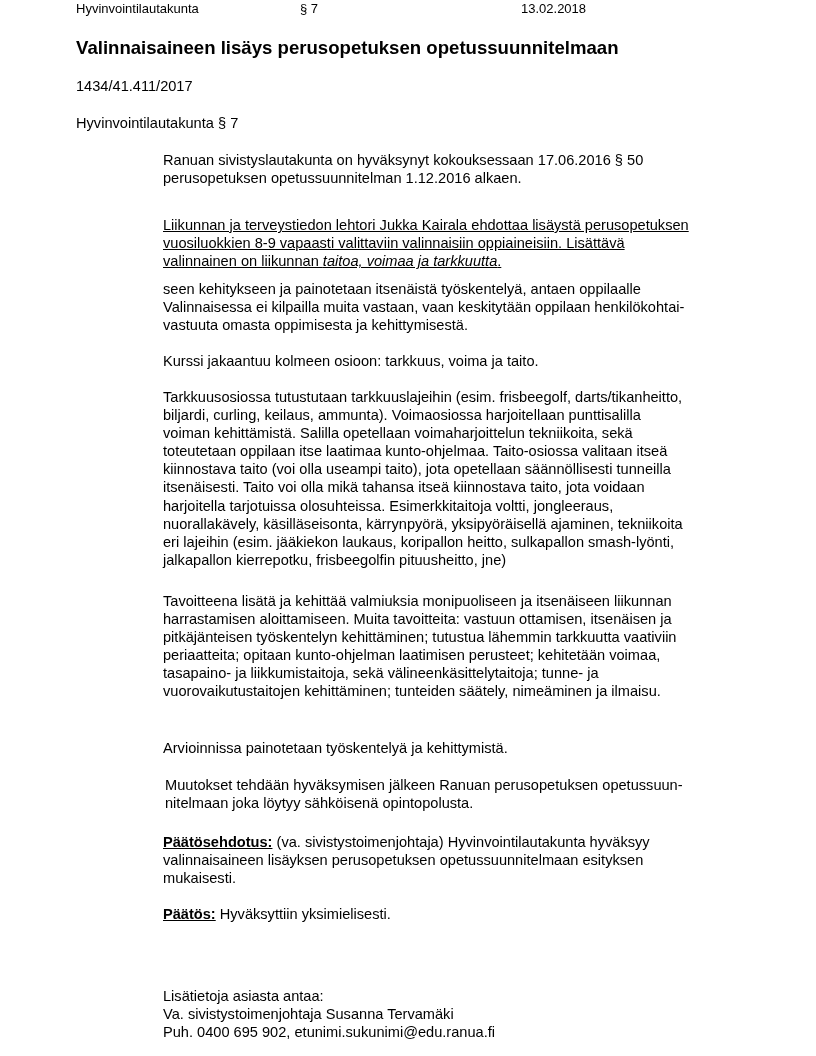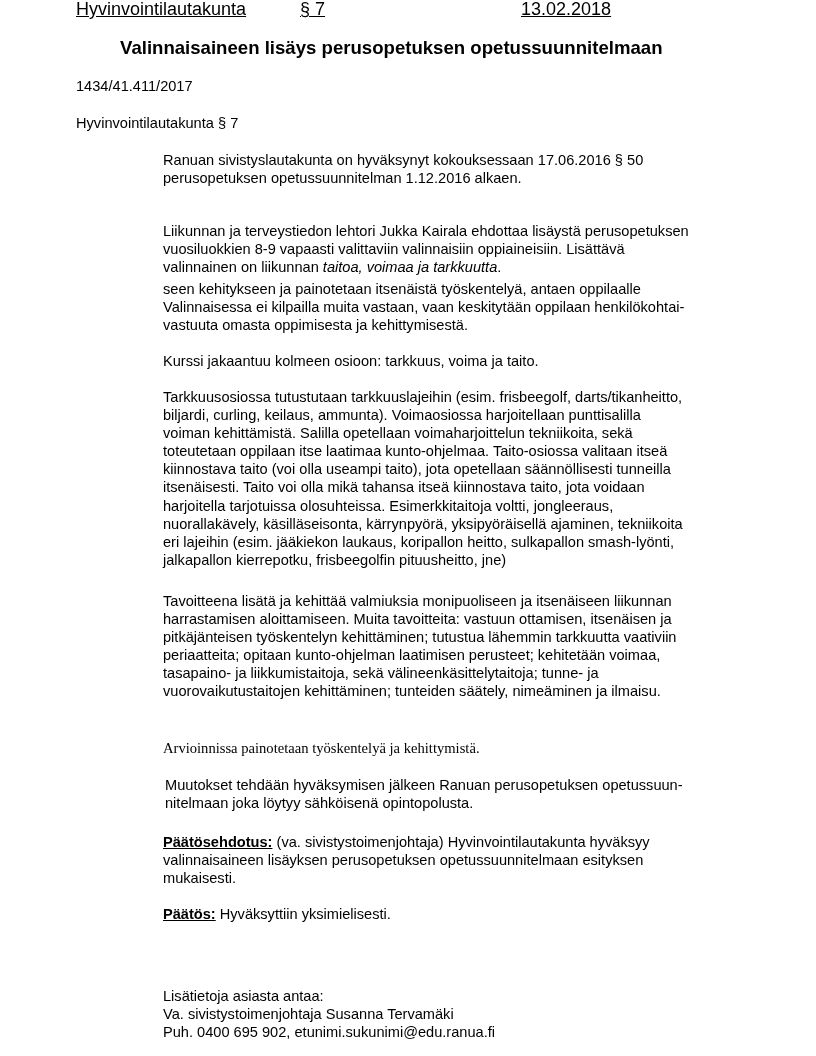--- a/index.html
+++ b/index.html
@@ -1,20 +1,20 @@
 <!DOCTYPE html>
 <html><head>
 <meta charset="utf-8">
 <style>
   html, body { margin:0; padding:0; background:#ffffff; }
   body { width:816px; height:1056px; position:relative; overflow:hidden;
          font-family:"Liberation Sans", sans-serif; color:#000; font-size:14.6px; }
   .abs { position:absolute; white-space:nowrap; }
-  .hdr { top:0; font-size:18px; line-height:18px;text-decoration:underline; }
-  .title { left:76px; top:37px; font-size:18.6px; font-weight:bold; line-height:22px;margin-left:44px; }
+  .hdr { top:0; font-size:13px; line-height:18px; }
+  .title { left:76px; top:37px; font-size:18.6px; font-weight:bold; line-height:22px; }
   .ref { left:76px; top:77px; line-height:18px; }
   .sect { left:76px; top:114px; line-height:18px; }
   .para { position:absolute; left:163px; line-height:18.1px; white-space:nowrap; }
   .line { display:block; }
   .ul-bold { font-weight:bold; text-decoration:underline; }
   i { font-style:italic; }
 </style>
 </head>
 <body>
 
@@ -24,21 +24,21 @@
 
 <div class="abs title">Valinnaisaineen lisäys perusopetuksen opetussuunnitelmaan</div>
 <div class="abs ref">1434/41.411/2017</div>
 <div class="abs sect">Hyvinvointilautakunta § 7</div>
 
 <div class="para" style="top:151px;">
   <span class="line">Ranuan sivistyslautakunta on hyväksynyt kokouksessaan 17.06.2016 § 50</span>
   <span class="line">perusopetuksen opetussuunnitelman 1.12.2016 alkaen.</span>
 </div>
 
-<div class="para" style="top:222px;">
+<div class="para" style="top:216px;text-decoration:underline;">
   <span class="line">Liikunnan ja terveystiedon lehtori Jukka Kairala ehdottaa lisäystä perusopetuksen</span>
   <span class="line">vuosiluokkien 8-9 vapaasti valittaviin valinnaisiin oppiaineisiin. Lisättävä</span>
   <span class="line"><span>valinnainen on liikunnan </span><i>taitoa, voimaa ja tarkkuutta</i><span>.</span></span>
 </div>
 
 <div class="para" style="top:280px;">
   <span class="line">seen kehitykseen ja painotetaan itsenäistä työskentelyä, antaen oppilaalle</span>
   <span class="line">Valinnaisessa ei kilpailla muita vastaan, vaan keskitytään oppilaan henkilökohtai-</span>
   <span class="line">vastuuta omasta oppimisesta ja kehittymisestä.</span>
 </div>
@@ -62,21 +62,21 @@
 
 <div class="para" style="top:592px;">
   <span class="line">Tavoitteena lisätä ja kehittää valmiuksia monipuoliseen ja itsenäiseen liikunnan</span>
   <span class="line">harrastamisen aloittamiseen. Muita tavoitteita: vastuun ottamisen, itsenäisen ja</span>
   <span class="line">pitkäjänteisen työskentelyn kehittäminen; tutustua lähemmin tarkkuutta vaativiin</span>
   <span class="line">periaatteita; opitaan kunto-ohjelman laatimisen perusteet; kehitetään voimaa,</span>
   <span class="line">tasapaino- ja liikkumistaitoja, sekä välineenkäsittelytaitoja; tunne- ja</span>
   <span class="line">vuorovaikutustaitojen kehittäminen; tunteiden säätely, nimeäminen ja ilmaisu.</span>
 </div>
 
-<div class="para" style="top:739px;font-family:Liberation Serif, serif;">
+<div class="para" style="top:739px;">
   <span class="line">Arvioinnissa painotetaan työskentelyä ja kehittymistä.</span>
 </div>
 
 <div class="para" style="top:776px; left:165px;">
   <span class="line">Muutokset tehdään hyväksymisen jälkeen Ranuan perusopetuksen opetussuun-</span>
   <span class="line">nitelmaan joka löytyy sähköisenä opintopolusta.</span>
 </div>
 
 <div class="para" style="top:833px;">
   <span class="line"><span class="ul-bold">Päätösehdotus:</span><span> (va. sivistystoimenjohtaja) Hyvinvointilautakunta hyväksyy</span></span>

